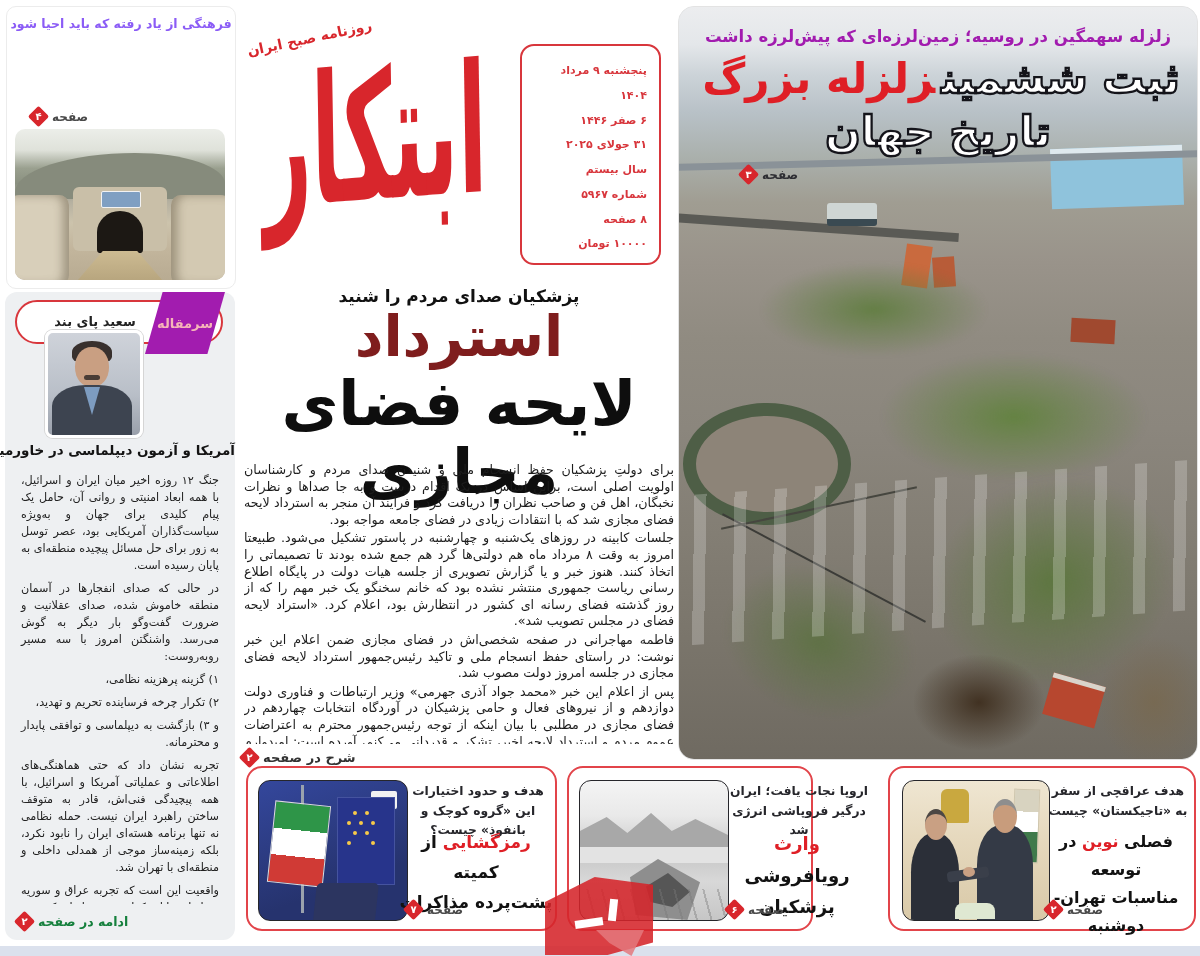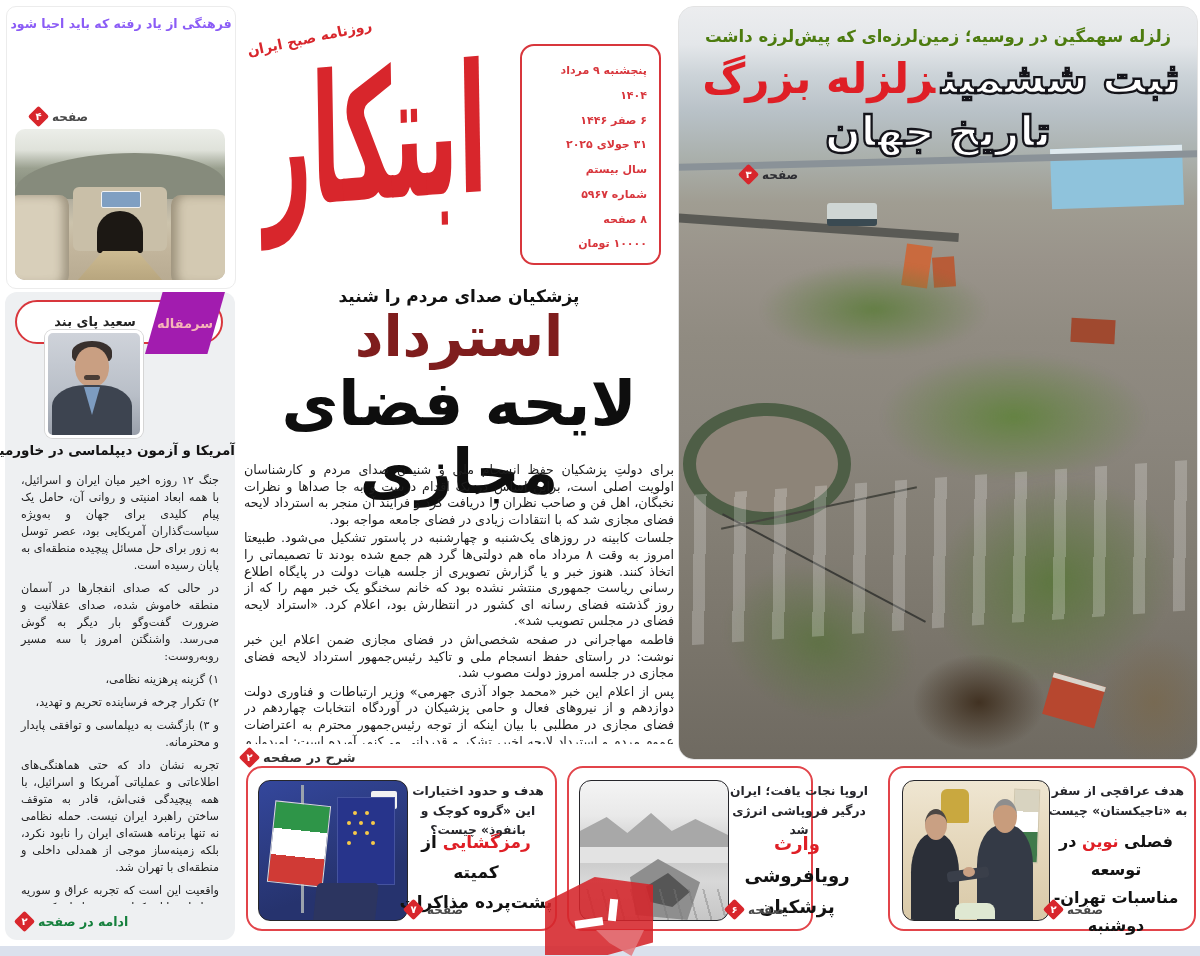--- a/index.html
+++ b/index.html
@@ -29,21 +29,21 @@
         font-size:108px;text-align:center;line-height:210px;
         transform:scaleX(.78) scaleY(1.65) rotate(-2deg);}
   .tagline{left:246px;top:30px;color:#d8262c;font-size:14px;font-weight:bold;transform:rotate(-12deg);}
   .datebox{left:520px;top:44px;width:141px;height:221px;border:2px solid #d8363c;border-radius:14px;
            box-sizing:border-box;padding:13px 12px;color:#d8363c;font-size:11px;font-weight:bold;
            line-height:2.25;text-align:right;}
   
   .hero{left:678px;top:6px;width:518px;height:752px;border-radius:16px;border:1px solid #e3e3e3;
         overflow:hidden;background:#dfe3e8;}
   .hero-kicker{position:absolute;top:20px;left:0;width:100%;text-align:center;z-index:5;
-               font-size:16.5px;font-weight:bold;color:#4d7c0f;}
+               font-size:16.5px;font-weight:bold;color:#a21caf;}
   .hero-h{position:absolute;top:46px;left:0;width:100%;text-align:center;z-index:5;
           font-weight:bold;font-size:42px;line-height:1.25;}
   .out{color:#fff;-webkit-text-stroke:2.3px #14141a;}
   .hr2{color:#df1f26;margin:0 6px;}
   .hero-tag{left:62px;top:160px;z-index:5;}
   .hero-tag .lbl{color:#2e2e33;}
   
   .lead{left:240px;top:286px;width:438px;height:482px;}
   .lead-kicker{position:absolute;top:0;left:0;width:100%;text-align:center;font-size:17px;
                font-weight:bold;color:#111;}

